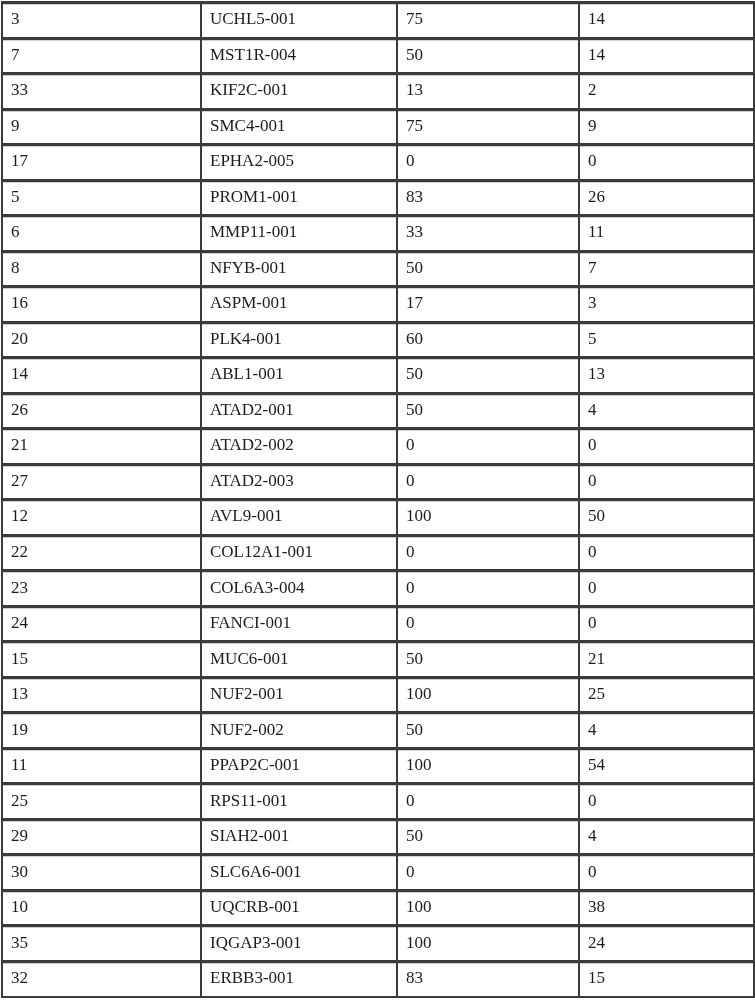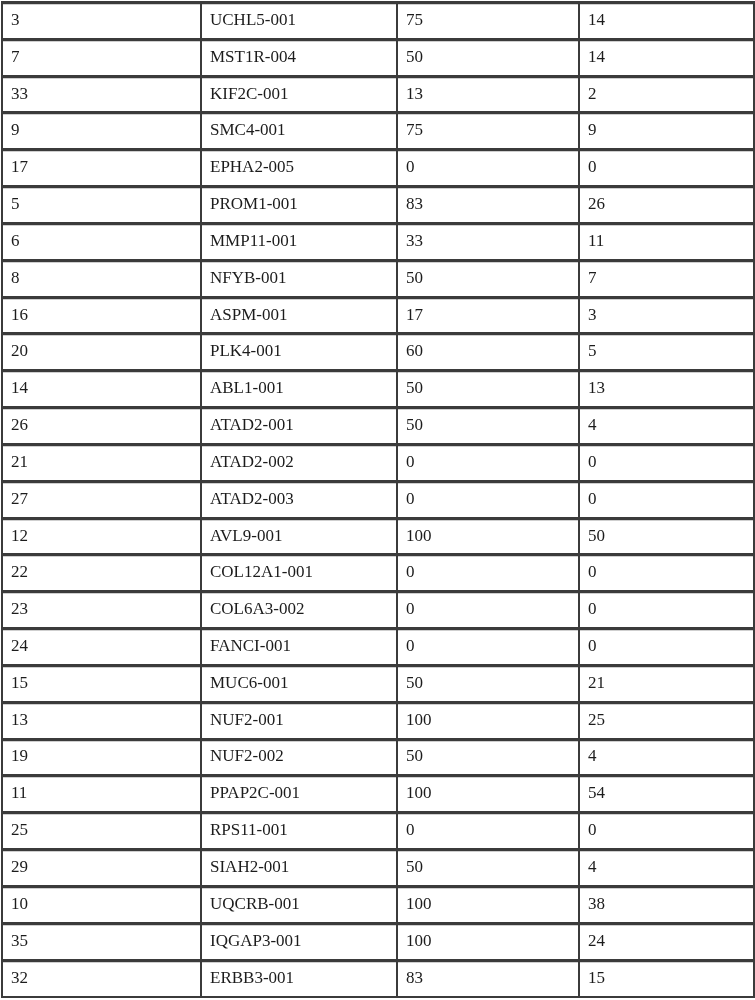--- a/index.html
+++ b/index.html
@@ -149,21 +149,21 @@
           <td>50</td>
         </tr>
         <tr>
           <td>22</td>
           <td>COL12A1-001</td>
           <td>0</td>
           <td>0</td>
         </tr>
         <tr>
           <td>23</td>
-          <td>COL6A3-002</td>
+          <td>COL6A3-004</td>
           <td>0</td>
           <td>0</td>
         </tr>
         <tr>
           <td>24</td>
           <td>FANCI-001</td>
           <td>0</td>
           <td>0</td>
         </tr>
         <tr>
@@ -194,20 +194,26 @@
           <td>25</td>
           <td>RPS11-001</td>
           <td>0</td>
           <td>0</td>
         </tr>
         <tr>
           <td>29</td>
           <td>SIAH2-001</td>
           <td>50</td>
           <td>4</td>
+        </tr>
+        <tr>
+          <td>30</td>
+          <td>SLC6A6-001</td>
+          <td>0</td>
+          <td>0</td>
         </tr>
         <tr>
           <td>10</td>
           <td>UQCRB-001</td>
           <td>100</td>
           <td>38</td>
         </tr>
         <tr>
           <td>35</td>
           <td>IQGAP3-001</td>

